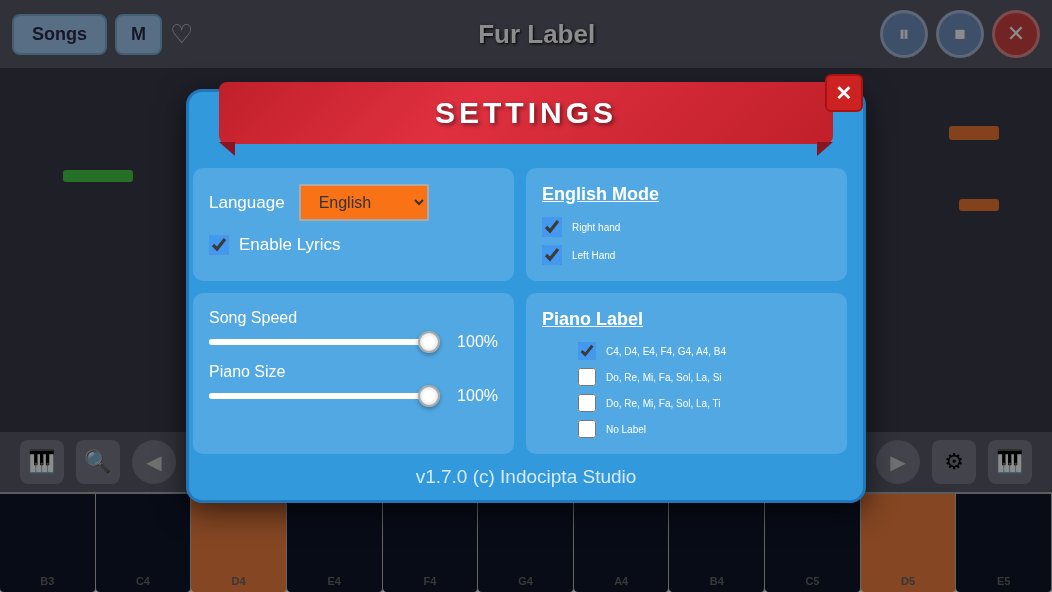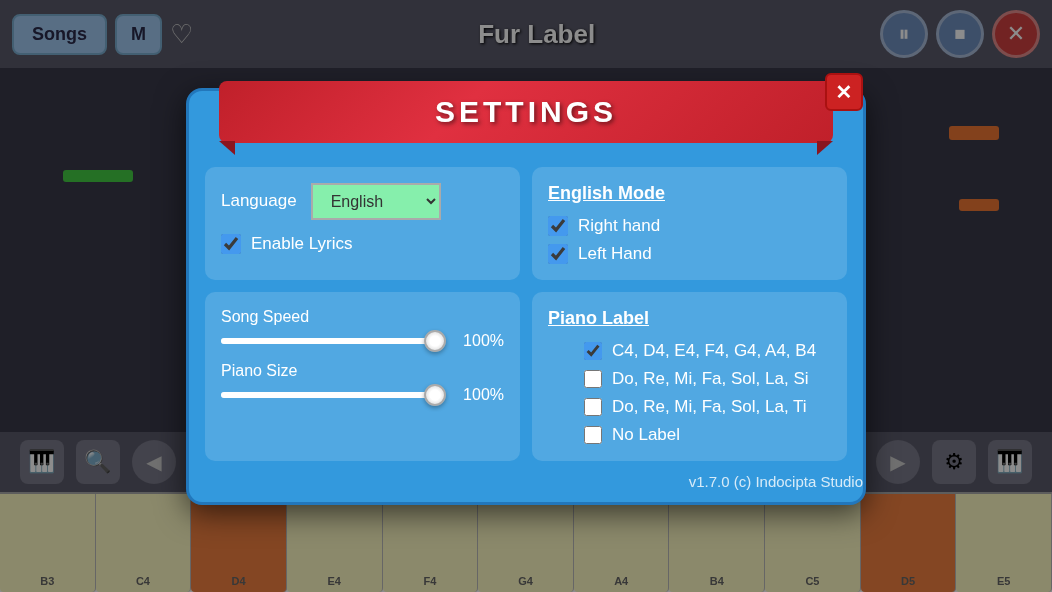--- a/index.html
+++ b/index.html
@@ -115,21 +115,21 @@
       bottom: 0;
       left: 0; right: 0;
       height: 100px;
       background: #fff;
       display: flex;
       border-top: 2px solid #aaa;
     }
 
     .white-key {
       flex: 1;
-      background: #fef9c3;
+      background: #0f172a;
       border-right: 1px solid #bbb;
       border-radius: 0 0 4px 4px;
       position: relative;
       display: flex;
       align-items: flex-end;
       justify-content: center;
       padding-bottom: 5px;
       font-size: 11px;
       color: #666;
       font-weight: bold;
@@ -270,21 +270,21 @@
       color: white;
       font-weight: bold;
       border: 2px solid #aa1111;
     }
 
     
     .settings-content {
       display: grid;
       grid-template-columns: 1fr 1fr;
       gap: 12px;
-      padding: 8px 16px 0 16px;
+      padding: 8px 16px 0 4px;
     }
 
     .settings-panel {
       background: rgba(255,255,255,0.15);
       border-radius: 10px;
       padding: 16px;
     }
 
     
     .language-row {
@@ -297,21 +297,21 @@
     .language-label {
       font-size: 17px;
       color: #fff;
       font-weight: 500;
     }
 
     .language-select {
       padding: 7px 14px;
       border-radius: 0;
       border: 2px solid #aaa;
-      background: #86efac;
+      background: #f97316;
       font-size: 16px;
       color: #333;
       cursor: pointer;
       min-width: 130px;
       appearance: auto;
     }
 
     .checkbox-row {
       display: flex;
       align-items: center;
@@ -406,29 +406,29 @@
 
     .radio-row input[type="radio"],
     .radio-row input[type="checkbox"] {
       width: 18px;
       height: 18px;
       cursor: pointer;
       accent-color: #4499ee;
     }
 
     .radio-label {
-      font-size: 17px;
+      font-size: 10px;
       color: #fff;
     }
 
     
     .version-text {
-      text-align: right;
+      text-align: center;
       color: rgba(255,255,255,0.8);
-      font-size: 15px;
+      font-size: 19px;
       margin-top: 12px;
     }
 
     
     .note-green {
       position: absolute;
       background: #44cc44;
       border-radius: 3px;
     }
     .note-orange {

